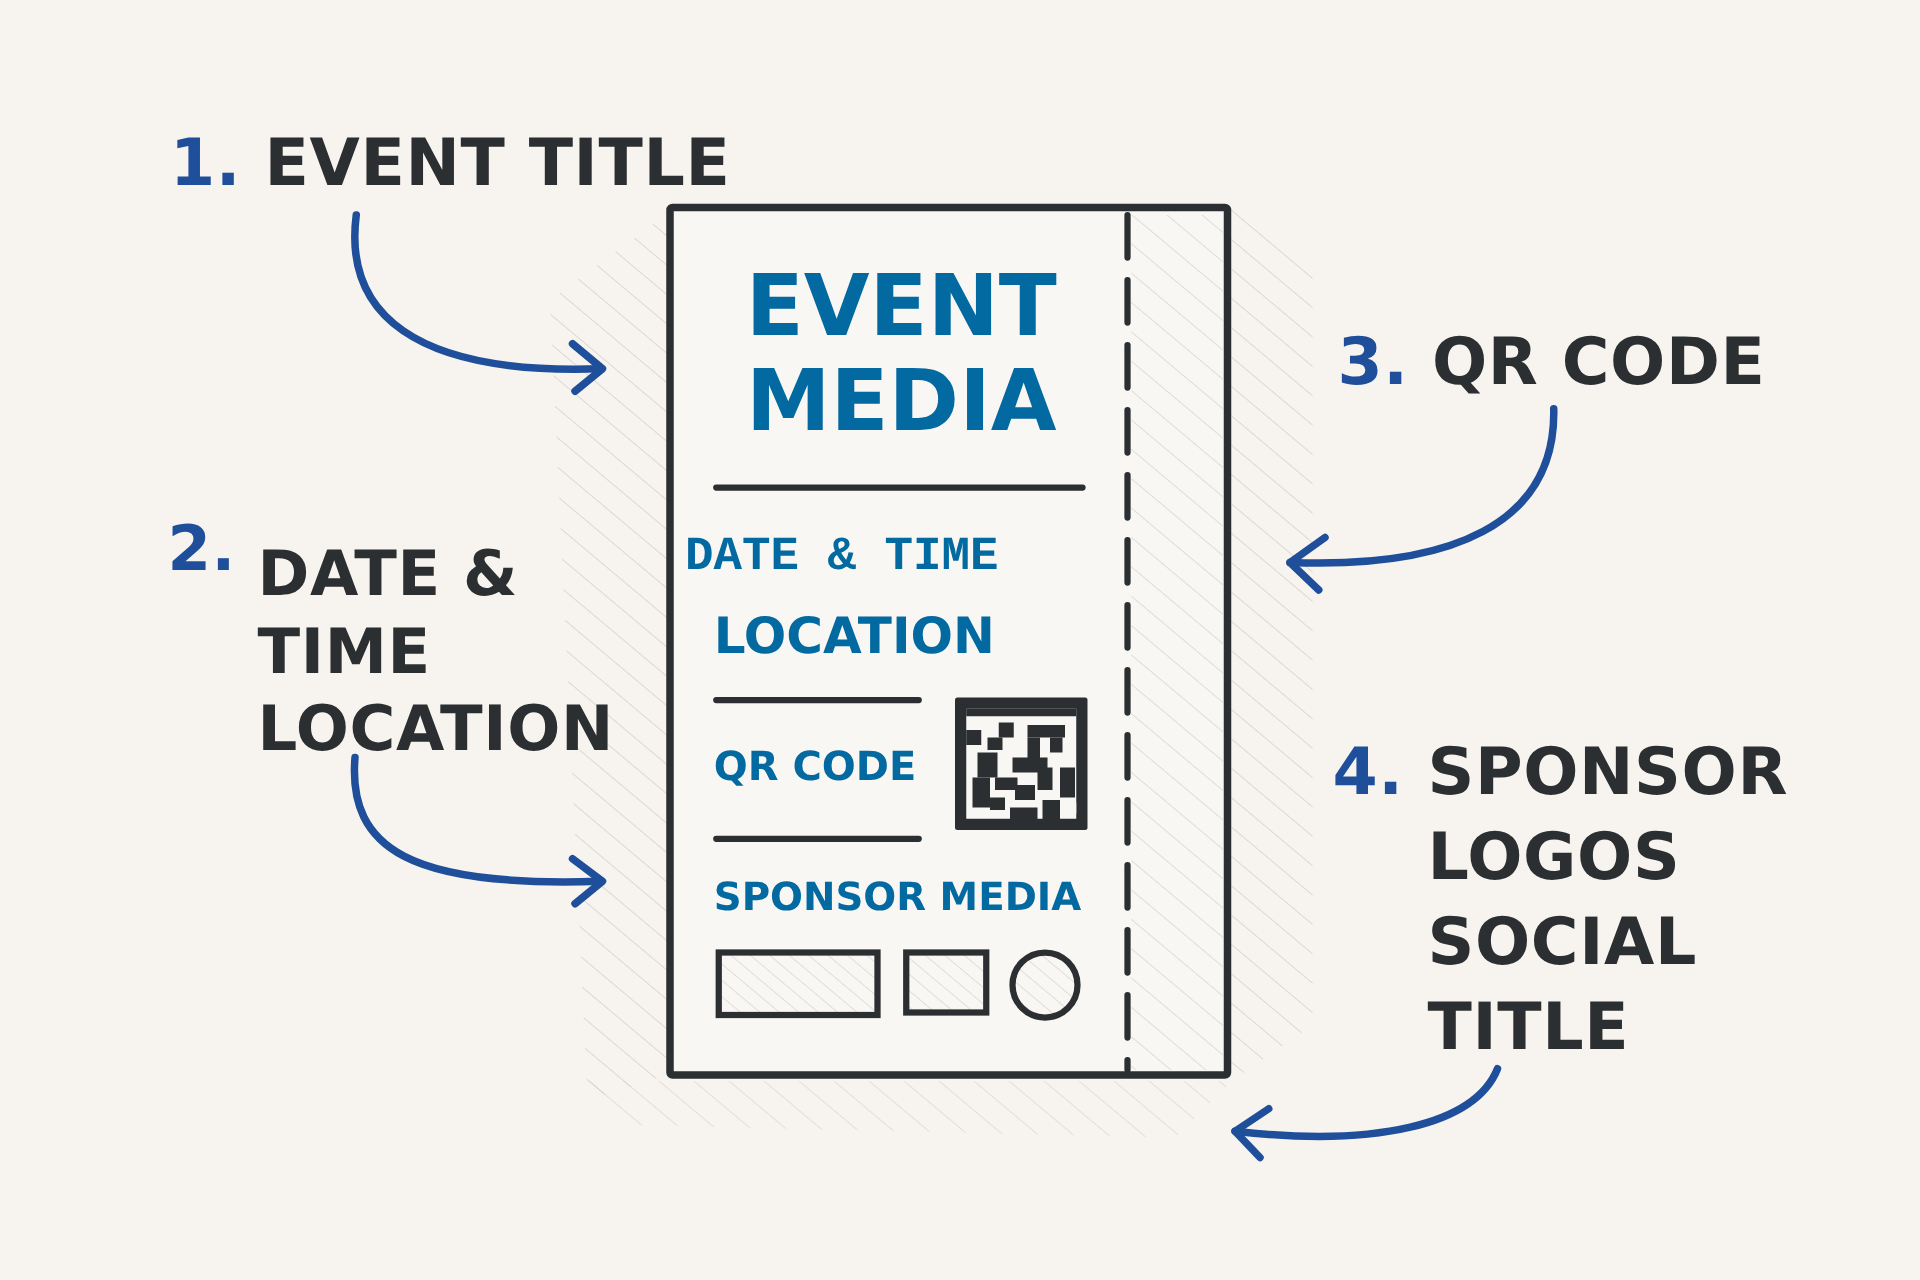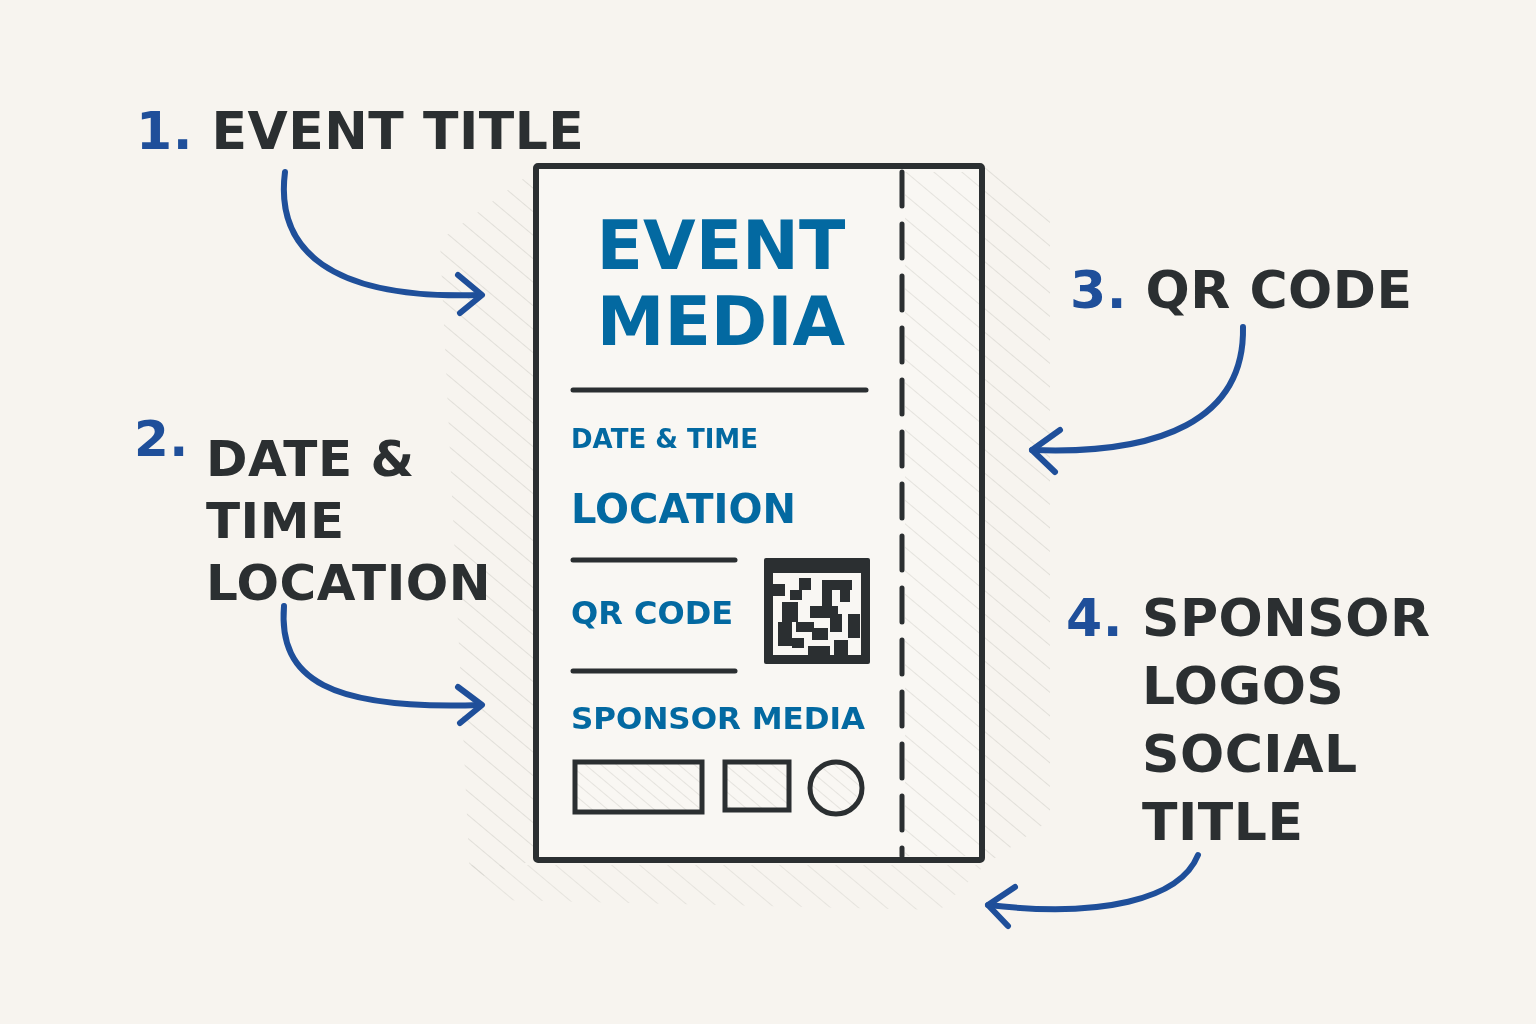--- a/index.html
+++ b/index.html
@@ -138,18 +138,18 @@
       <span class="line">SOCIAL</span>
       <span class="line">TITLE</span>
     </div>
   </div>
 
   <div class="ticket-text" style="left:556px;top:208px;width:330px;text-align:center;font-size:68px;line-height:76px;">
     <span class="line" style="display:block">EVENT</span>
     <span class="line" style="display:block">MEDIA</span>
   </div>
 
-  <div class="ticket-text" style="left:571px;top:424px;font-size:26px;">DATE &amp; TIME</div>
+  <div class="ticket-text" style="left:548px;top:424px;font-size:38px;font-family:Liberation Mono, monospace;">DATE &amp; TIME</div>
   <div class="ticket-text" style="left:571px;top:486px;font-size:40px;">LOCATION</div>
   <div class="ticket-text" style="left:571px;top:594px;font-size:32px;">QR CODE</div>
   <div class="ticket-text" style="left:571px;top:700px;font-size:31px;">SPONSOR MEDIA</div>
 
 </div>
 
 </body></html>

